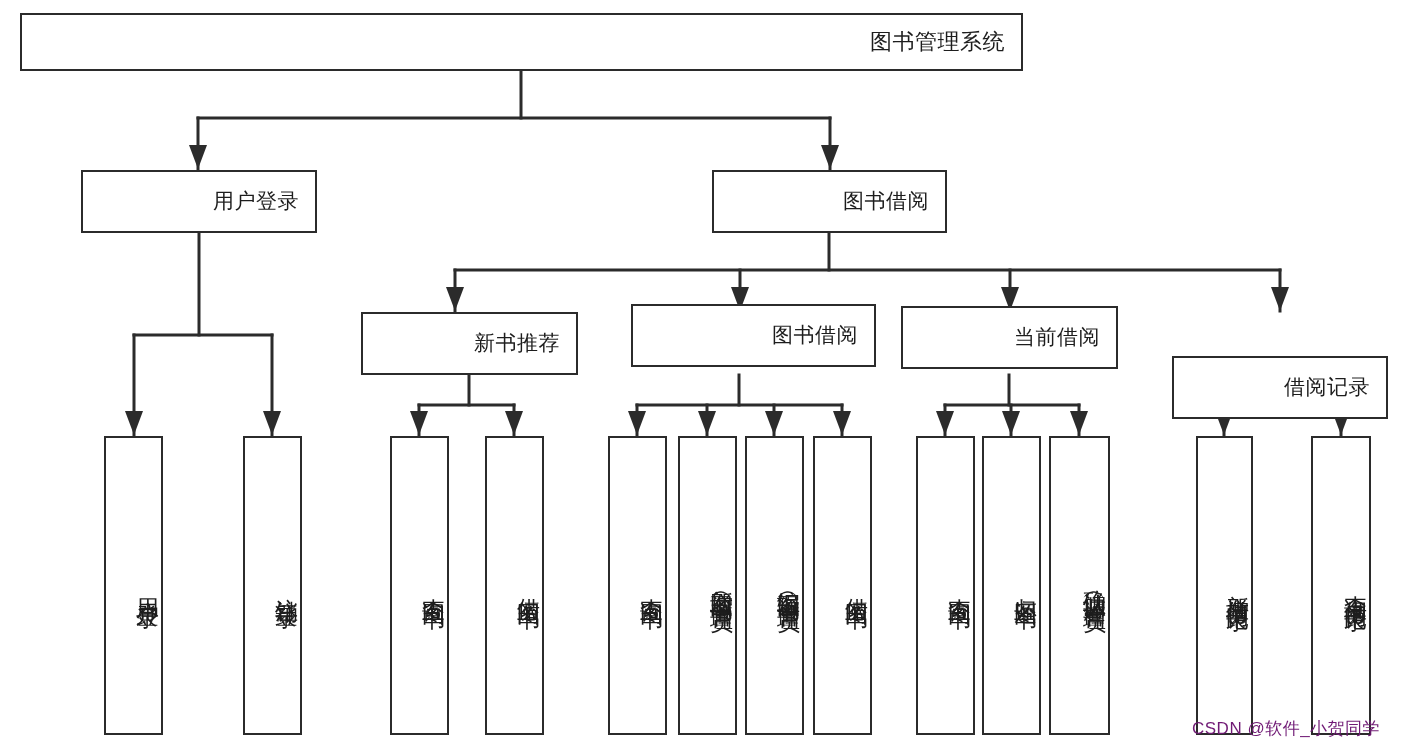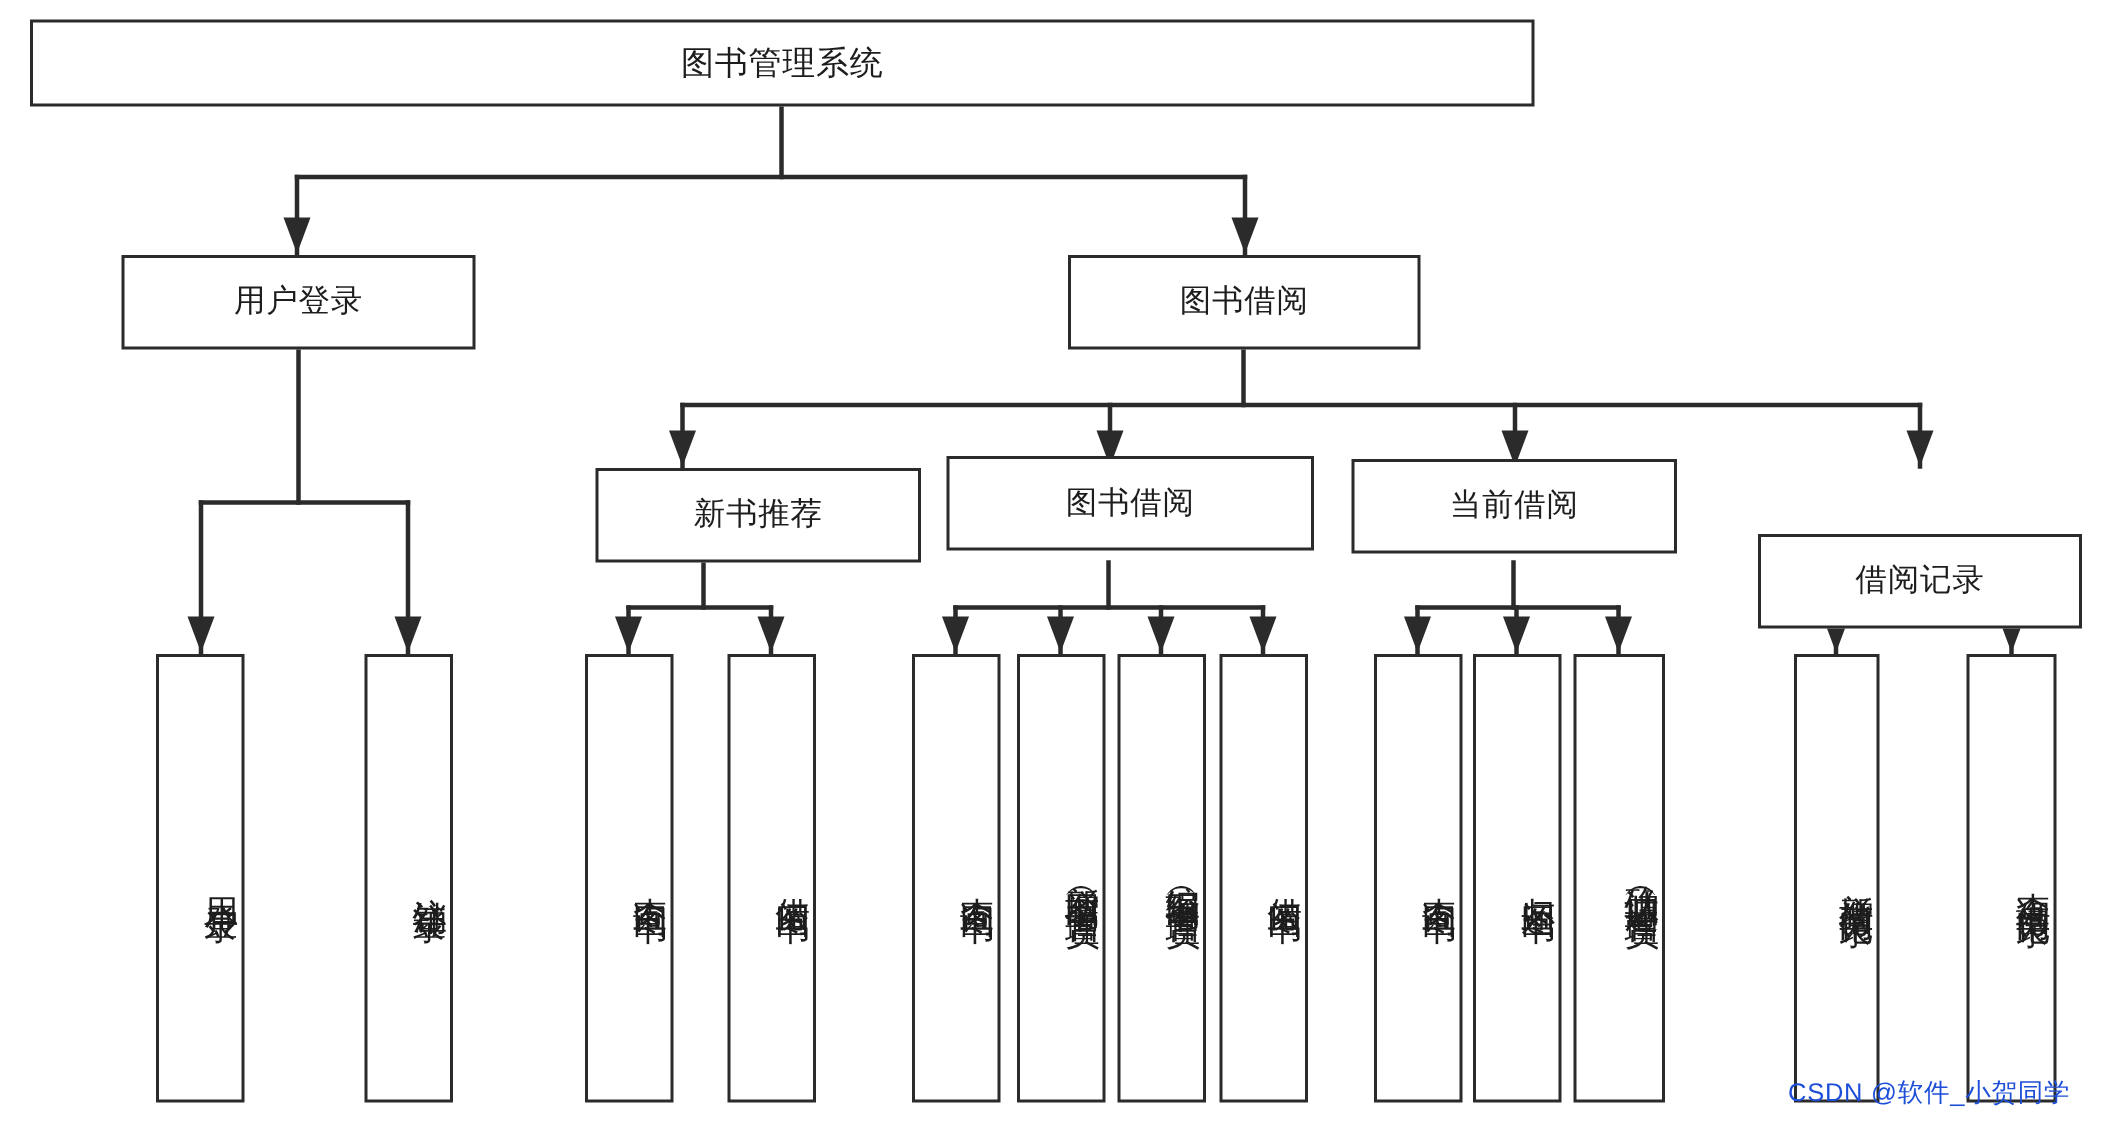--- a/index.html
+++ b/index.html
@@ -35,42 +35,43 @@
     align-items: center;
     justify-content: center;
     color: #1d1d1d;
     line-height: 1.08;
     text-align: center;
     overflow: hidden;
   }
   .node.horizontal {
     font-size: 21px;
     letter-spacing: 0.5px;
-    padding: 2px 4px;
+    padding: 2px 16px;
+    justify-content: flex-end;
   }
   .node.root {
     font-size: 22px;
   }
   .node.vertical {
     writing-mode: vertical-rl;
     text-orientation: upright;
     font-size: 23px;
     letter-spacing: 3px;
     padding: 6px 1px;
     align-items: flex-start;
     justify-content: center;
   }
   .node-label {
     display: block;
     white-space: pre-wrap;
   }
   .watermark {
     position: absolute;
     font-size: 17px;
-    color: #1d4ed8;
+    color: #701a75;
     white-space: nowrap;
     letter-spacing: 0.5px;
   }
 </style>
 </head>
 <body>
 
 <div id="diagram-root">
 
   <svg id="edges-layer" viewBox="0 0 1405 747" width="1405" height="747" xmlns="http://www.w3.org/2000/svg">
@@ -131,21 +132,21 @@
   <div id="nodes-layer">
       <div class="node horizontal root" style="left: 20px; top: 13px; width: 1003px; height: 58px;">
         <span class="node-label">图书管理系统</span>
       </div>
       <div class="node horizontal level2" style="left: 81px; top: 170px; width: 236px; height: 63px;">
         <span class="node-label">用户登录</span>
       </div>
       <div class="node horizontal level2" style="left: 712px; top: 170px; width: 235px; height: 63px;">
         <span class="node-label">图书借阅</span>
       </div>
-      <div class="node horizontal level3" style="left: 361px; top: 312px; width: 217px; height: 63px; margin-left: 36px;">
+      <div class="node horizontal level3" style="left: 361px; top: 312px; width: 217px; height: 63px;">
         <span class="node-label">新书推荐</span>
       </div>
       <div class="node horizontal level3" style="left: 631px; top: 304px; width: 245px; height: 63px; font-family: Liberation Serif, serif;">
         <span class="node-label">图书借阅</span>
       </div>
       <div class="node horizontal level3" style="left: 901px; top: 306px; width: 217px; height: 63px;">
         <span class="node-label">当前借阅</span>
       </div>
       <div class="node horizontal level3" style="left: 1172px; top: 312px; width: 216px; height: 63px; margin-top: 44px;">
         <span class="node-label">借阅记录</span>

